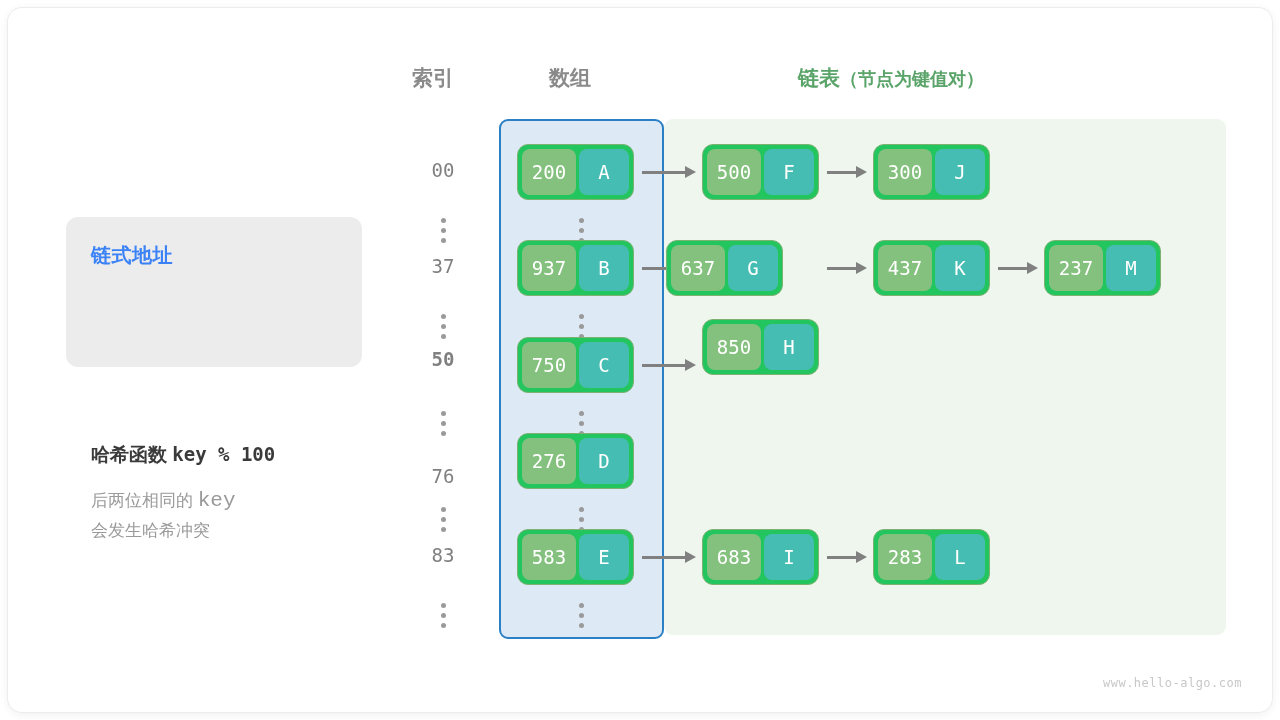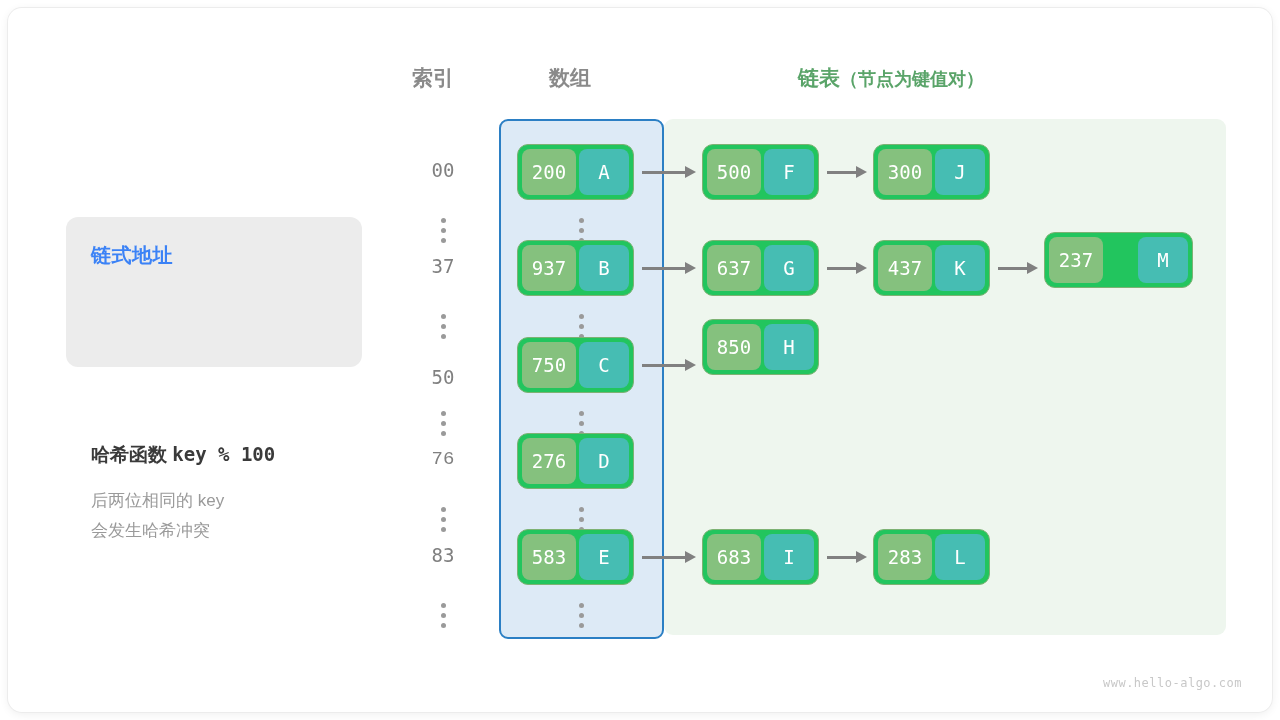--- a/index.html
+++ b/index.html
@@ -89,22 +89,22 @@
   .hash-desc {
     position: absolute;
     left: 83px;
     top: 478px;
     width: 260px;
     font-size: 17px;
     line-height: 30px;
     color: #9a9a9a;
   }
   .hash-desc .mono {
-    font-family: Liberation Sans, sans-serif;
-    font-size: 17px;
+    font-family: Liberation Mono, monospace;
+    font-size: 21px;
   }
 
   
   .array-region {
     position: absolute;
     left: 491px;
     top: 111px;
     width: 165px;
     height: 520px;
     background: #ddeaf6;
@@ -264,51 +264,51 @@
       </div>
       <div class="idx" style="top: 247px;">37</div>
       <div class="node" style="left: 509px; top: 232px;">
         <div class="key">937</div>
         <div class="val">B</div>
       </div>
       <div class="arrow" style="left: 634px; top: 255px; width: 54px;">
         <div class="shaft"></div>
         <div class="head"></div>
       </div>
-      <div class="node" style="left: 694px; top: 232px;">
+      <div class="node" style="left: 658px; top: 232px;">
         <div class="key">637</div>
         <div class="val">G</div>
       </div>
       <div class="arrow" style="left: 819px; top: 255px; width: 40px;">
         <div class="shaft"></div>
         <div class="head"></div>
       </div>
       <div class="node" style="left: 865px; top: 232px;">
         <div class="key">437</div>
         <div class="val">K</div>
       </div>
       <div class="arrow" style="left: 990px; top: 255px; width: 40px;">
         <div class="shaft"></div>
         <div class="head"></div>
       </div>
-      <div class="node" style="left: 1036px; top: 224px; gap: 32px;">
+      <div class="node" style="left: 1036px; top: 232px;">
         <div class="key">237</div>
         <div class="val">M</div>
       </div>
       <div class="vdots" style="left: 428px; top: 306px;">
         <i></i>
         <i></i>
         <i></i>
       </div>
       <div class="vdots" style="left: 566px; top: 306px;">
         <i></i>
         <i></i>
         <i></i>
       </div>
-      <div class="idx" style="top: 358px;">50</div>
+      <div class="idx" style="top: 340px; font-weight: bold;">50</div>
       <div class="node" style="left: 509px; top: 329px;">
         <div class="key">750</div>
         <div class="val">C</div>
       </div>
       <div class="arrow" style="left: 634px; top: 352px; width: 54px;">
         <div class="shaft"></div>
         <div class="head"></div>
       </div>
       <div class="node" style="left: 694px; top: 311px;">
         <div class="key">850</div>
@@ -317,21 +317,21 @@
       <div class="vdots" style="left: 428px; top: 403px;">
         <i></i>
         <i></i>
         <i></i>
       </div>
       <div class="vdots" style="left: 566px; top: 403px;">
         <i></i>
         <i></i>
         <i></i>
       </div>
-      <div class="idx" style="top: 440px; font-family: Liberation Mono, monospace;">76</div>
+      <div class="idx" style="top: 457px;">76</div>
       <div class="node" style="left: 509px; top: 425px;">
         <div class="key">276</div>
         <div class="val">D</div>
       </div>
       <div class="vdots" style="left: 428px; top: 499px;">
         <i></i>
         <i></i>
         <i></i>
       </div>
       <div class="vdots" style="left: 566px; top: 499px;">

